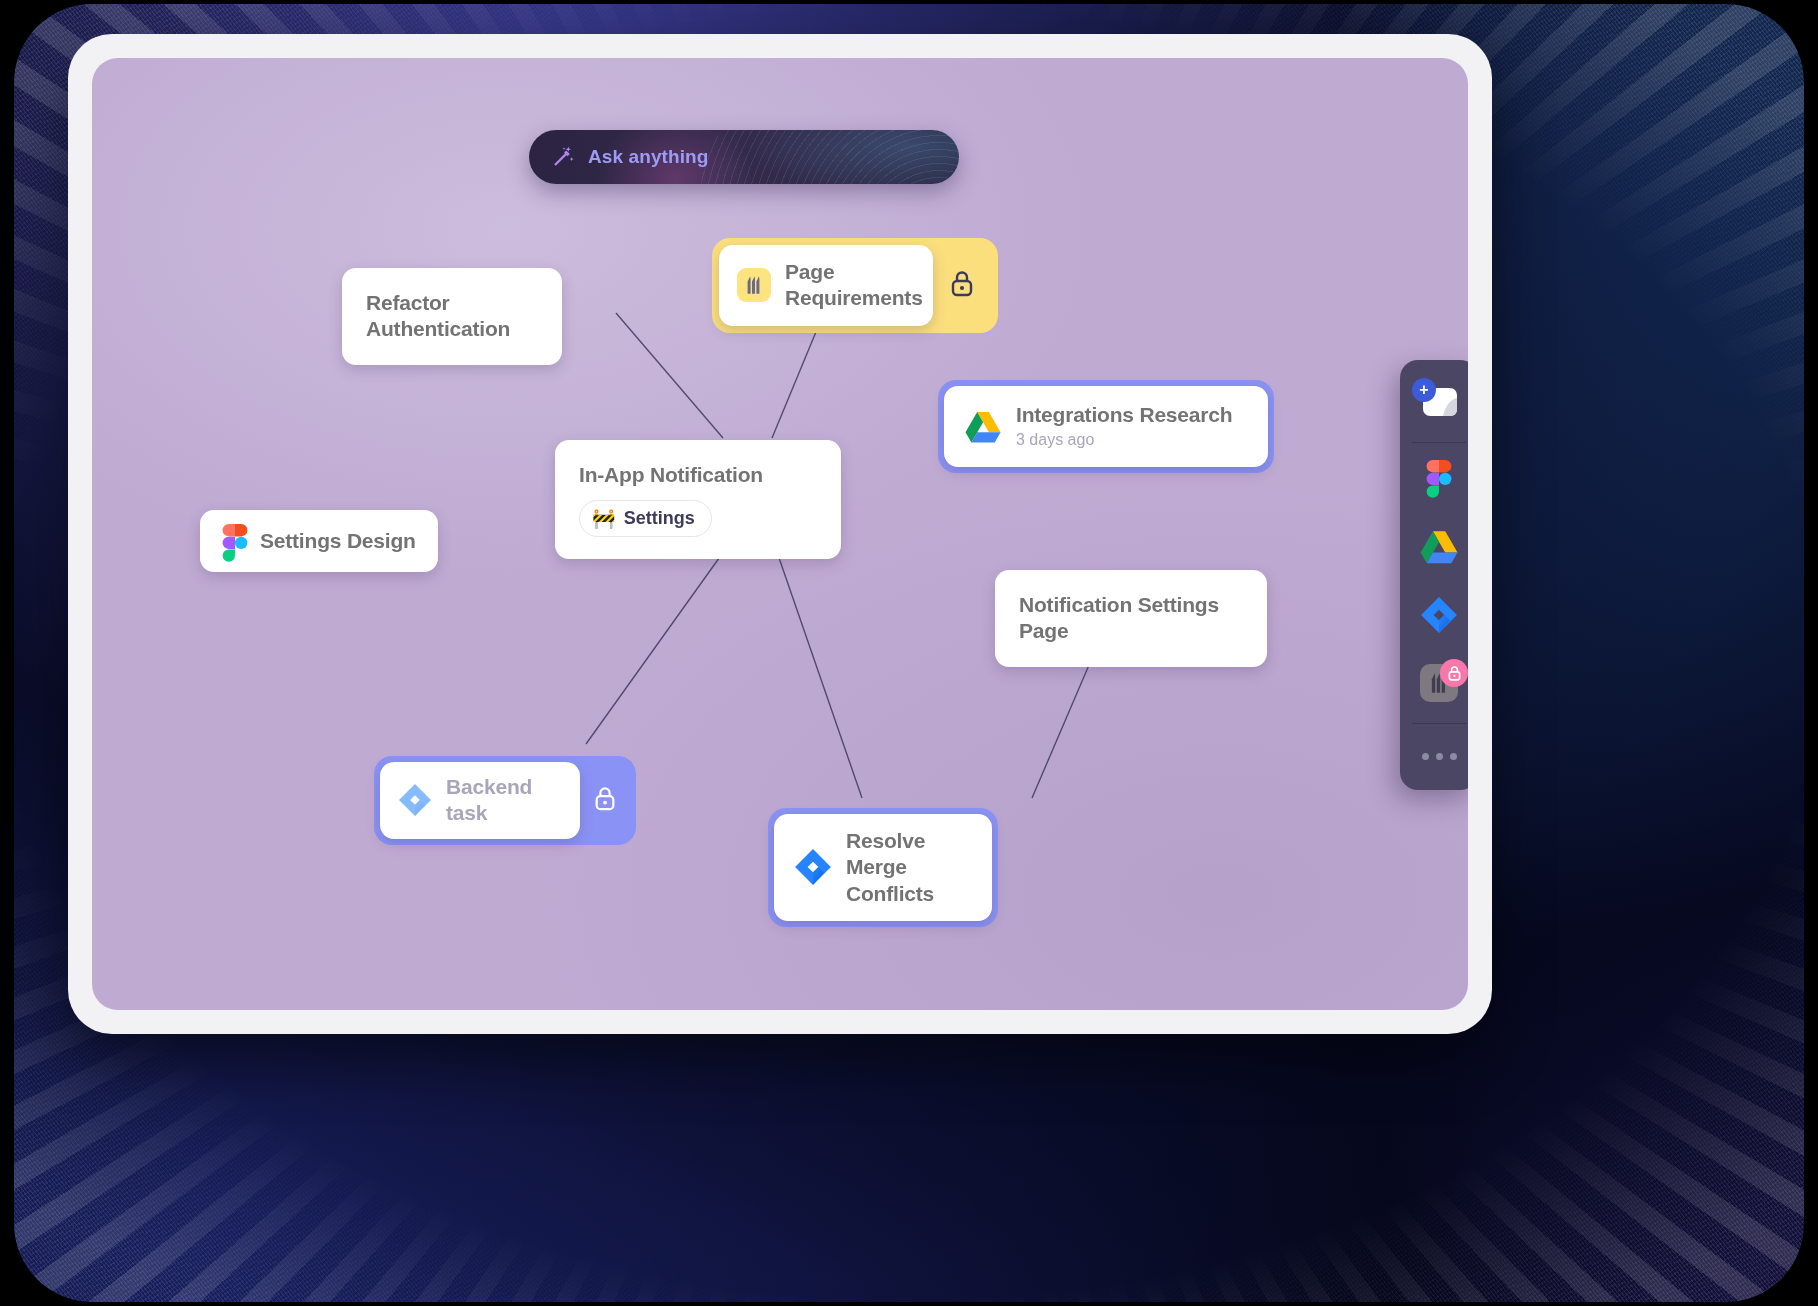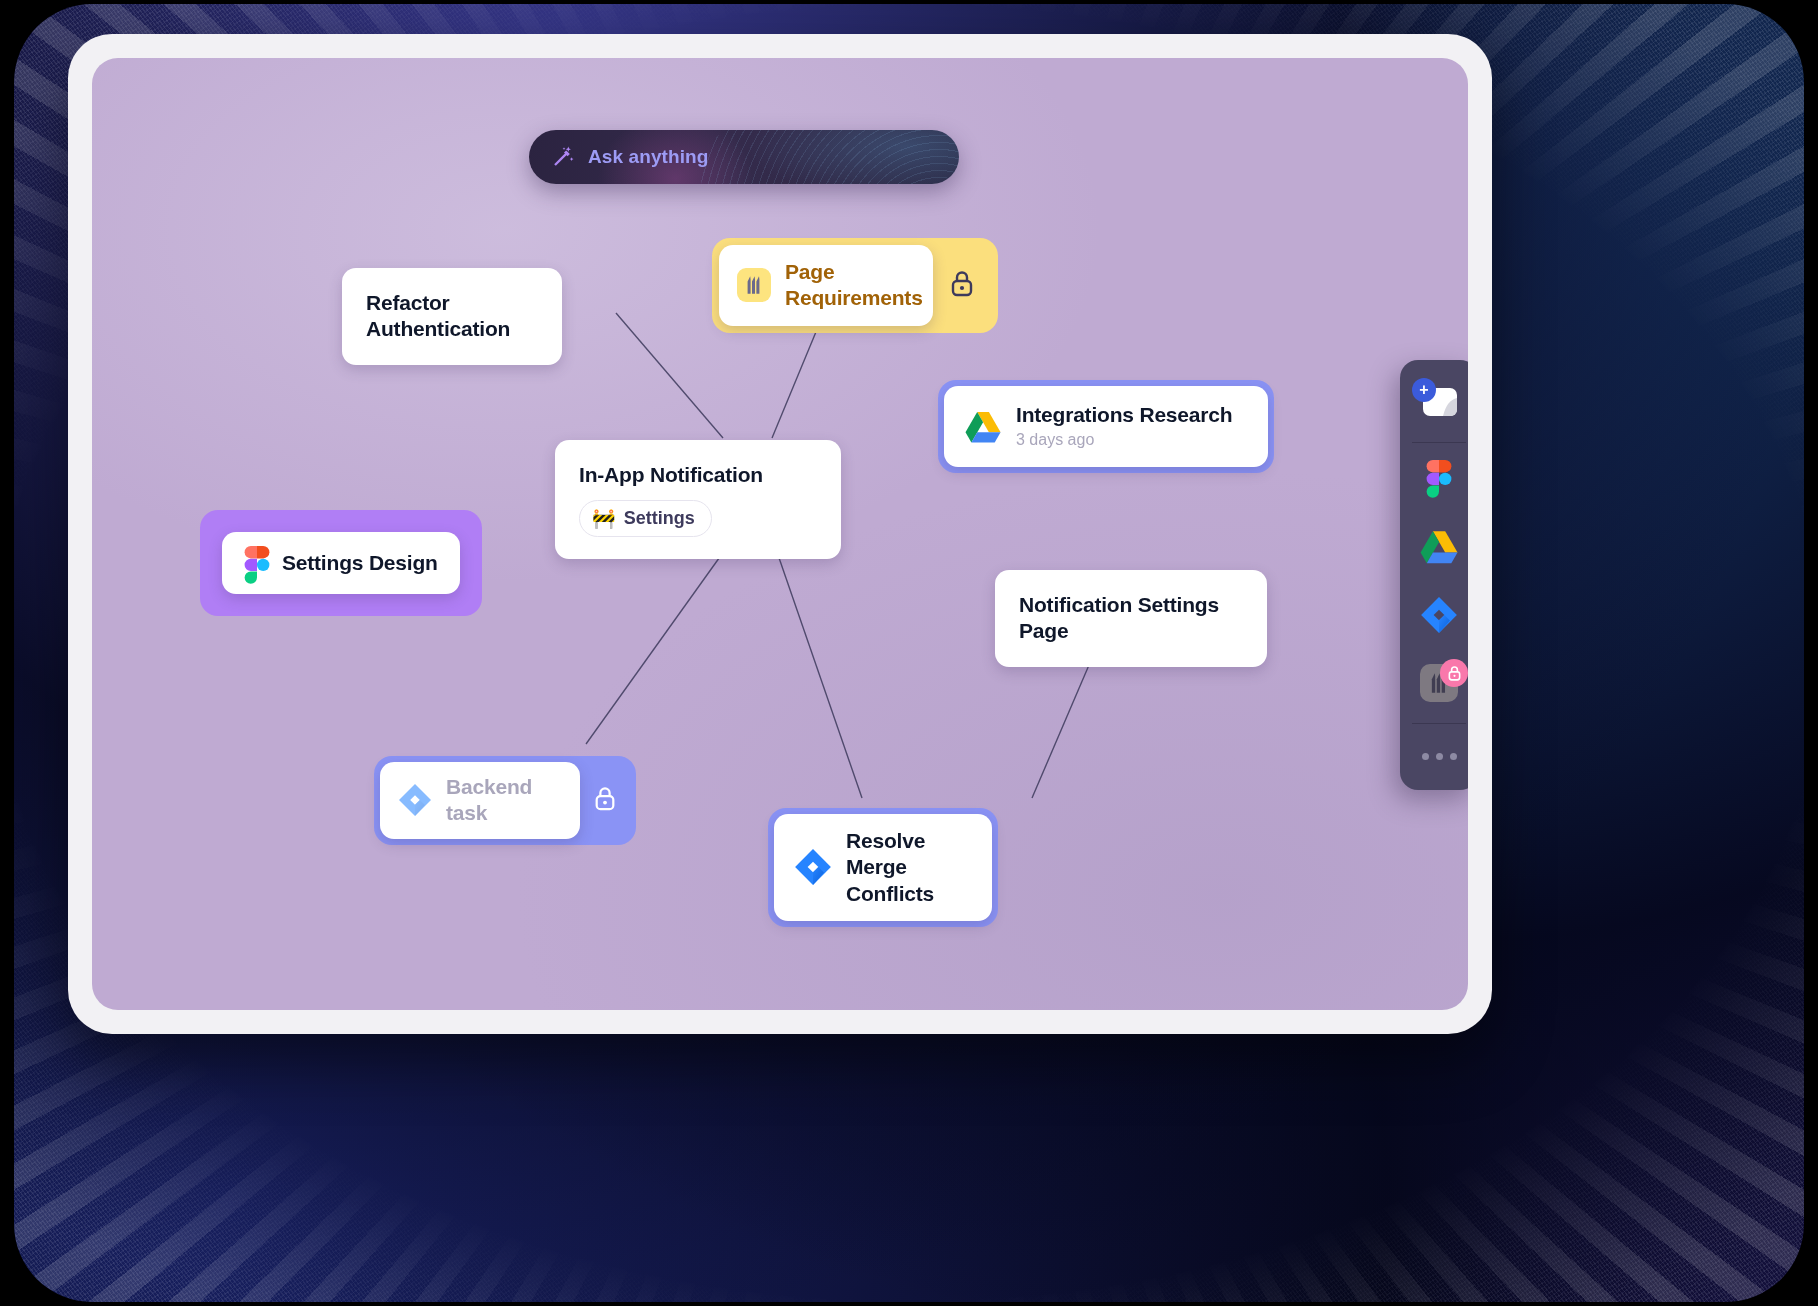--- a/index.html
+++ b/index.html
@@ -117,34 +117,34 @@
     border-radius: 14px;
     box-shadow: 0 5px 14px rgba(70,50,100,.22);
     display: flex;
     align-items: center;
     padding: 16px 20px;
     cursor: pointer;
   }
   .card .title {
     font-size: 21px;
     font-weight: 700;
-    color: #0f172a;
+    color: #737373;
     line-height: 1.25;
     letter-spacing: -.2px;
   }
   .card .sub {
     font-size: 16px;
     font-weight: 400;
     color: #a9a6bb;
     line-height: 1.3;
     margin-top: 2px;
   }
 
   
-  .sel-purple { padding: 22px; border-radius: 18px; background: #b07ef5; }
+  .sel-purple { padding: 0; border-radius: 18px; background: #b07ef5; }
   .sel-blue   { padding: 6px; border-radius: 18px; background: #8a93f5; }
   .sel-yellow { padding: 7px; border-radius: 18px; background: #fbdf7d; display:flex; align-items:center; }
 
   
   .locked-wrap { display: flex; align-items: stretch; border-radius: 18px; }
   .lock-slot {
     width: 58px;
     display: flex; align-items: center; justify-content: center;
     cursor: pointer;
   }
@@ -256,21 +256,21 @@
             <span class="icon-box">
               <svg width="34" height="34" viewBox="0 0 34 34">
                 <rect width="34" height="34" rx="9" fill="#fde47f"></rect>
                 <g fill="#6b6a8c">
                   <path d="M13.2 8.2 10.2 10.9 13.2 8.2 10.6 13.6 10.6 25.8 13.6 25.8 13.6 11.2z"></path>
                   <path d="M17.6 8.2 14.6 10.9 17.6 8.2 15.0 13.6 15.0 25.8 18.0 25.8 18.0 11.2z"></path>
                   <path d="M22.0 8.2 19.0 10.9 22.0 8.2 19.4 13.6 19.4 25.8 22.4 25.8 22.4 11.2z"></path>
                 </g>
               </svg>
             </span>
-            <div class="title" style="color:#a16207;">Page Requirements</div>
+            <div class="title" style="color:#737373;">Page Requirements</div>
           </div>
           <div class="lock-slot">
             <span>
               <svg width="26" height="28" viewBox="0 0 26 28" fill="none" stroke="#3d3a5c" stroke-width="2.4">
                 <rect x="4" y="12" width="18" height="14" rx="4"></rect>
                 <path d="M8 12 V8.5 a5 5 0 0 1 10 0 V12"></path>
                 <circle cx="13" cy="19" r="2.1" fill="#3d3a5c" stroke="none"></circle>
               </svg>
             </span>
           </div>

